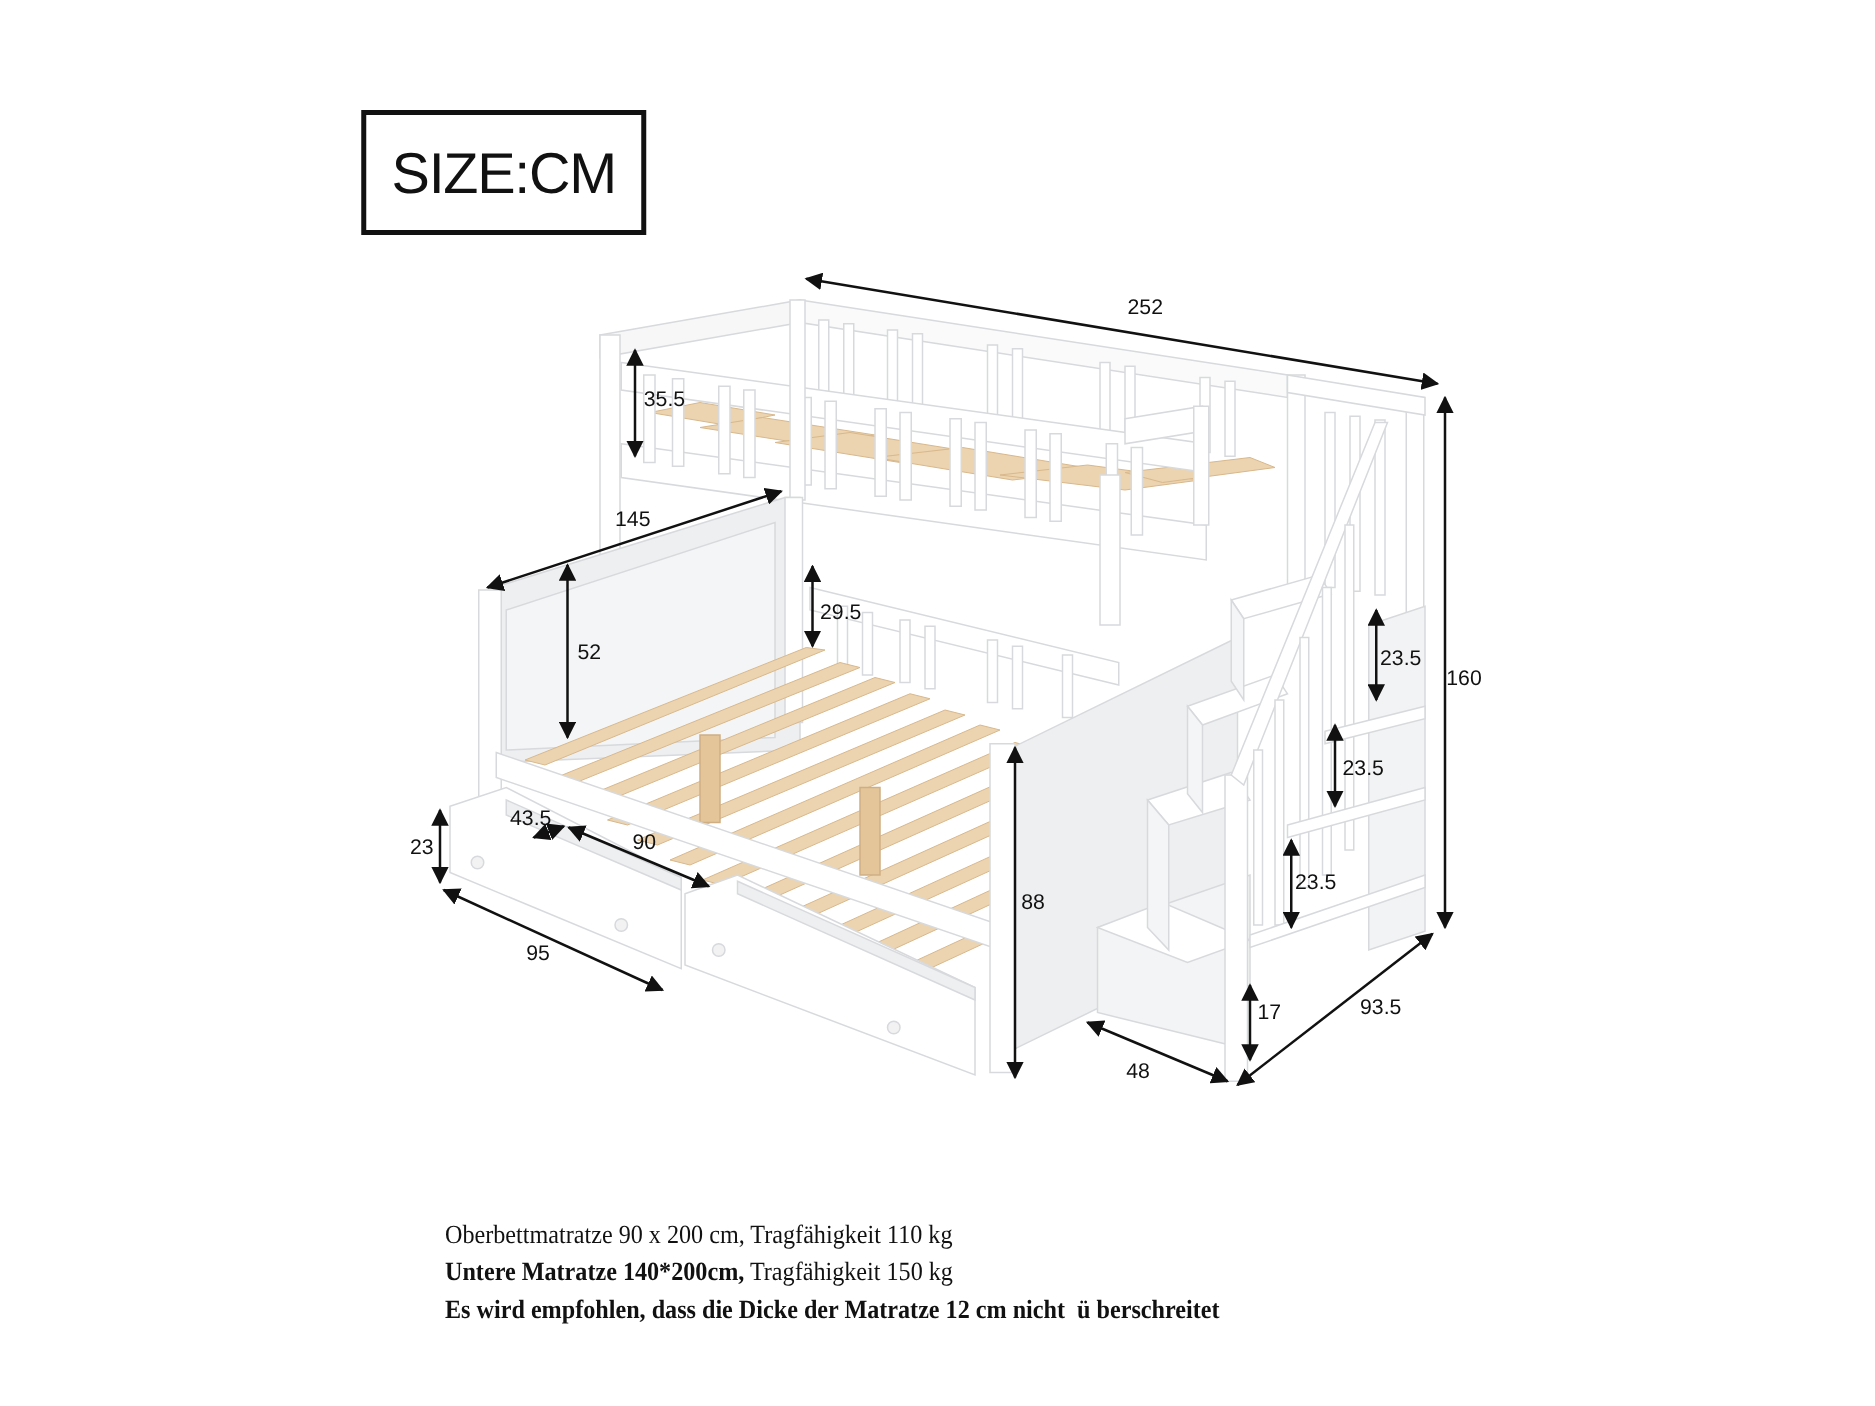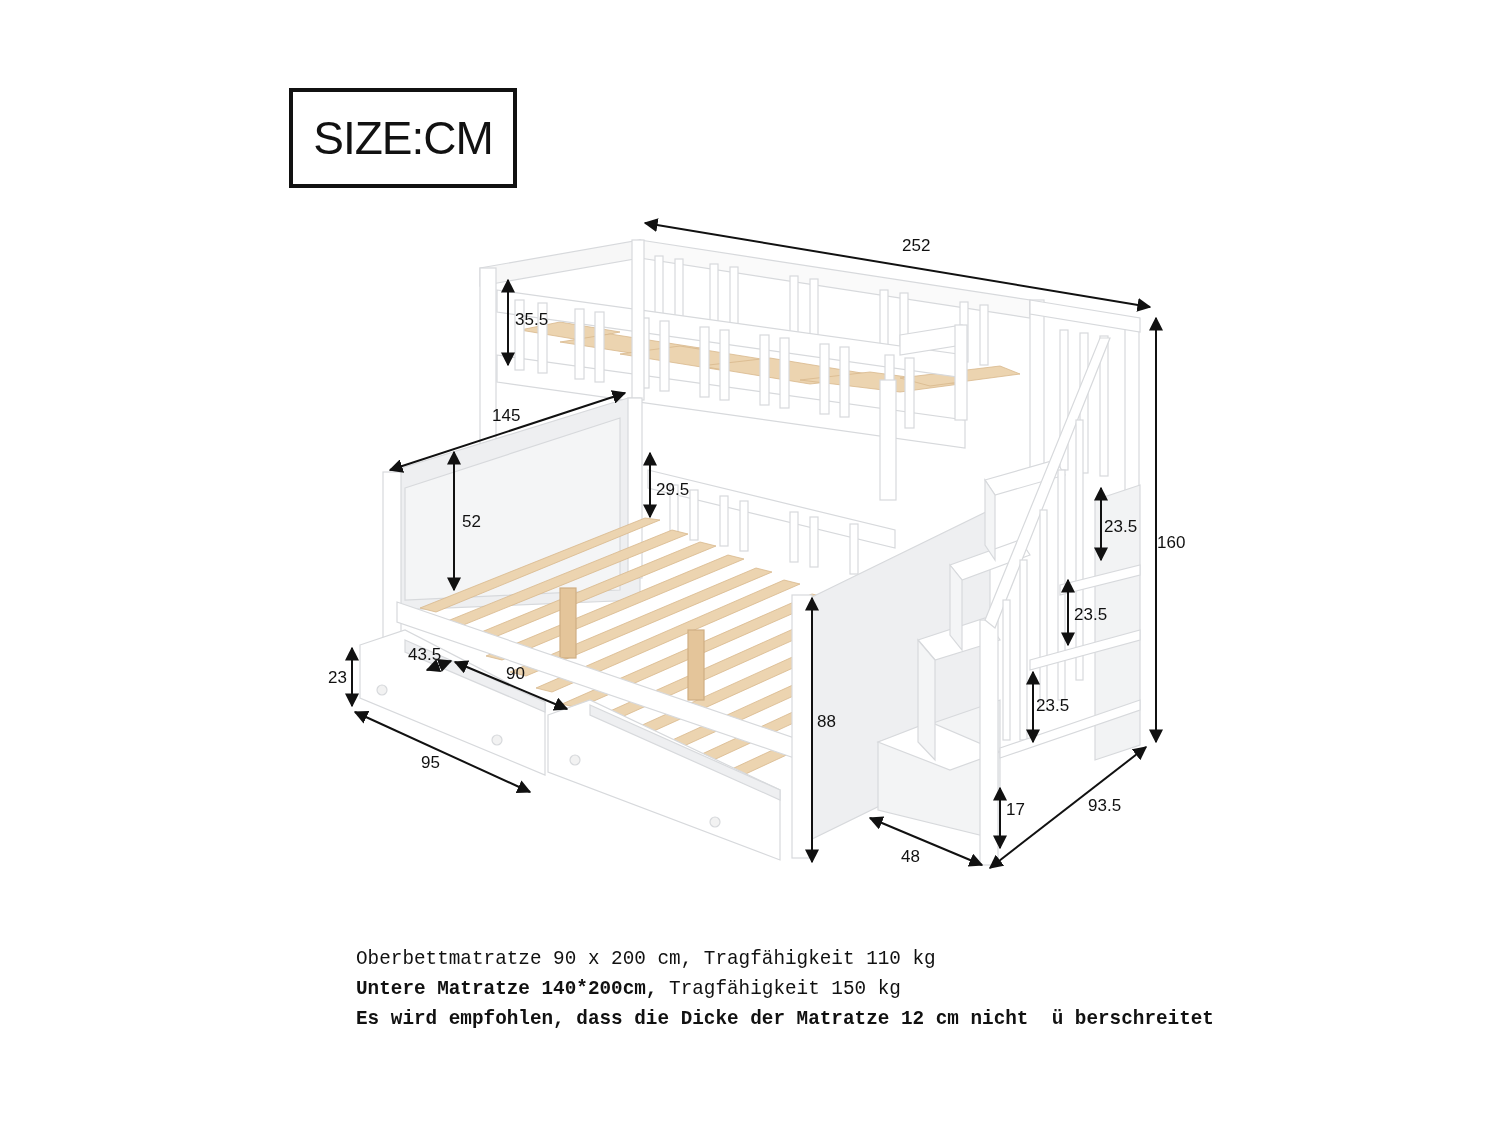--- a/index.html
+++ b/index.html
@@ -4,21 +4,21 @@
 <style>
   html, body { margin: 0; padding: 0; background: #ffffff; }
   body { width: 1500px; height: 1125px; position: relative; overflow: hidden;
          font-family: "Liberation Sans", sans-serif; color: #111; }
   .size-box { position: absolute; left: 289px; top: 88px; width: 228px; height: 100px;
               border: 4px solid #111; box-sizing: border-box; display: flex;
               align-items: center; justify-content: center; }
   .size-box span { font-size: 46px; letter-spacing: -1px; color: #111; }
   svg.drawing { position: absolute; left: 0; top: 0; }
   .dim { font-family: "Liberation Sans", sans-serif; font-size: 17px; fill: #111; }
-  .notes { position: absolute; left: 356px; top: 944px; font-family: Liberation Mono, monospace; }
+  .notes { position: absolute; left: 356px; top: 972px; font-family: Liberation Serif, serif; }
   .notes div { font-size: 21px; line-height: 30px; white-space: pre; color: #111; transform: scaleX(0.92); transform-origin: left; }
   .notes .b { font-weight: bold; }
   .notes .b .n { font-weight: normal; }
 </style>
 </head>
 <body>
 
 <div class="size-box">
   <span>SIZE:CM</span>
 </div>

